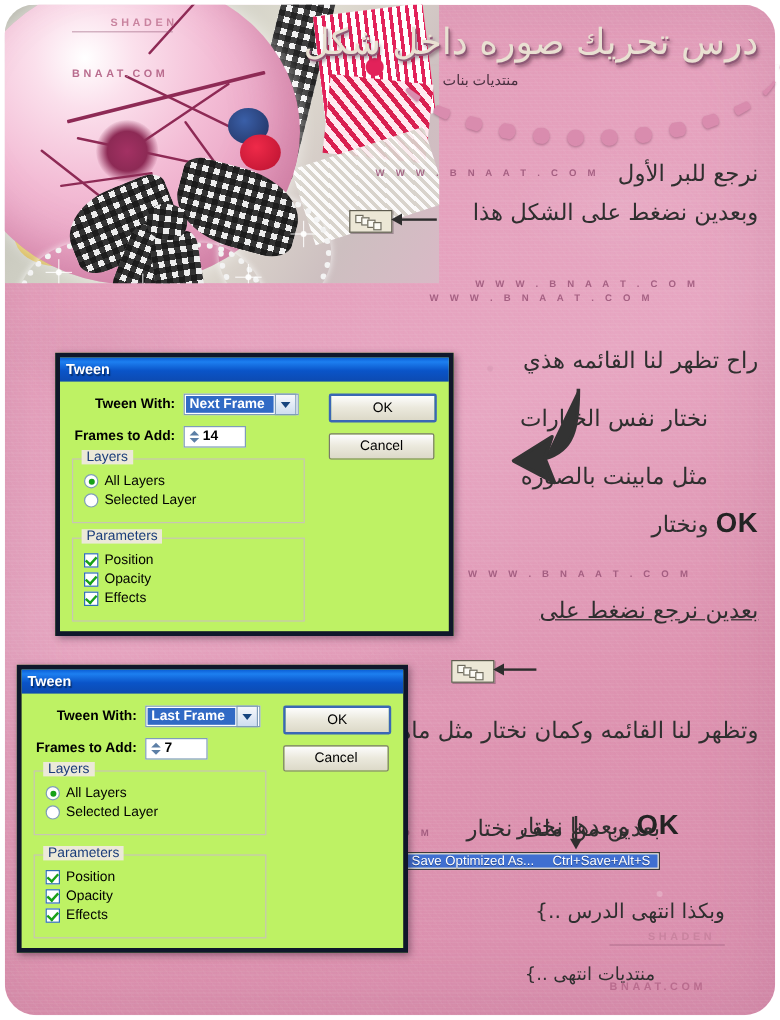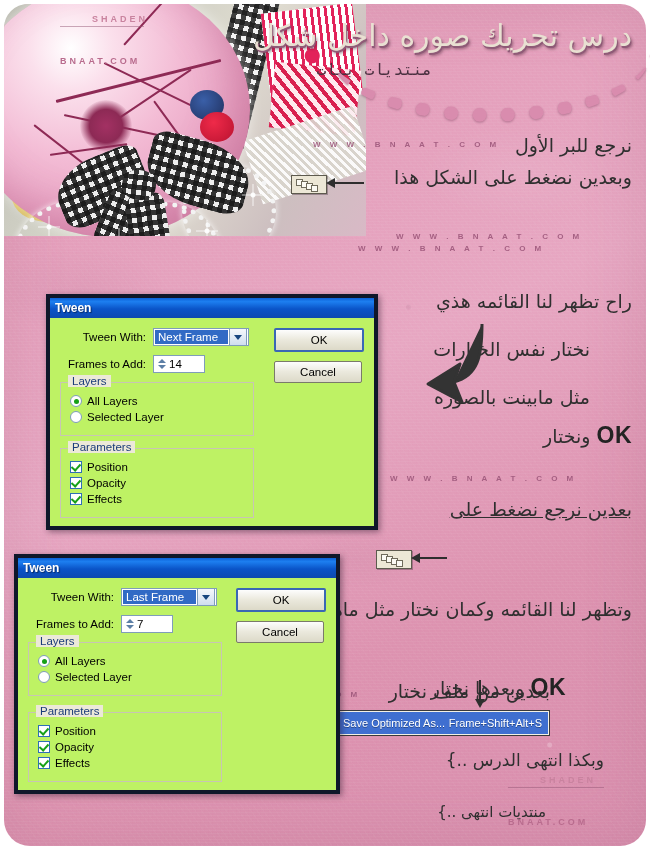--- a/index.html
+++ b/index.html
@@ -99,21 +99,21 @@
   .wm-hdr-line{position:absolute;height:1px;background:rgba(150,90,120,.5);}
 
   
   .ar{position:absolute;direction:rtl;text-align:right;color:#2f2f2f;
       font-family:"DejaVu Sans",sans-serif;white-space:nowrap;
       font-size:19px;line-height:1.45;}
   .ar-title{position:absolute;direction:rtl;white-space:nowrap;
       font-family:"DejaVu Sans",sans-serif;font-size:30px;letter-spacing:1px;
       color:#e9e0d2;text-shadow:1px 2px 0 #8f5a77, 2px 3px 3px rgba(80,40,60,.55);}
   .ar-sub{position:absolute;direction:rtl;white-space:nowrap;
-      font-family:Liberation Mono, monospace;font-size:16px;color:#4a3040;margin-left:40px;}
+      font-family:Liberation Serif, serif;font-size:12px;color:#4a3040;margin-left:40px;}
   .ok-inline{font-family:"Liberation Sans",sans-serif;font-weight:bold;
       font-size:23px;letter-spacing:.5px;color:#232323;}
 
   
   #necklace{position:absolute;left:330px;top:54px;width:320px;height:54px;}
   #necklace .strand{position:absolute;left:0;top:0;width:320px;height:54px;
       border-bottom:14px dotted #d98cae;border-radius:0 0 50% 50%/0 0 100% 100%;
       filter:drop-shadow(0 1px 1px rgba(120,60,90,.45));}
 
   
@@ -129,37 +129,37 @@
   #bigarrow{position:absolute;left:420px;top:320px;width:80px;height:86px;}
 
   
   #downarrow{position:absolute;left:474px;top:680px;width:12px;height:28px;}
   #downarrow .sh{position:absolute;left:5px;top:0;width:2px;height:21px;background:#2e2e2e;}
   #downarrow .hd{position:absolute;left:1px;top:19px;width:0;height:0;
       border-left:5px solid transparent;border-right:5px solid transparent;
       border-top:9px solid #2e2e2e;}
 
   
-  #saveopt{position:absolute;left:335px;top:710px;width:215px;height:26px;
+  #saveopt{position:absolute;left:335px;top:710px;width:215px;height:15px;
       background:#f3f1e6;border:1px solid #3a3a3a;padding:1px;box-sizing:border-box;}
   #saveopt .hl{display:flex;align-items:center;justify-content:space-between;
       height:100%;background:#3f6fd0;padding:0 6px;box-sizing:border-box;}
   #saveopt span{color:#fff;font-size:11px;font-family:"Liberation Sans",sans-serif;
       text-shadow:0 1px 0 rgba(0,0,0,.35);white-space:nowrap;}
 
   
   .dlg{position:absolute;background:#bef264;
        border:4px solid #0f172a;box-shadow:2px 2px 6px rgba(40,20,40,.45);}
   .dlg-tb{height:20px;background:linear-gradient(180deg,#0b5fd6 0%,#1d7ff0 18%,#0a54c8 55%,#0d4ab0 100%);
        display:flex;align-items:center;padding:0 5px;}
   .dlg-tb span{color:#fff;font-size:12px;font-weight:bold;
        font-family:"Liberation Sans",sans-serif;text-shadow:1px 1px 1px rgba(0,0,0,.45);}
   .dlg-body{position:relative;padding:10px 10px 8px 10px;}
 
-  .frow{display:flex;align-items:center;margin-bottom:9px;}
+  .frow{display:flex;align-items:center;margin-bottom:9px;font-weight:bold;}
   .flabel{font-size:11.5px;color:#000;font-family:"Liberation Sans",sans-serif;
           width:86px;text-align:right;padding-right:7px;}
 
   .combo{position:relative;width:96px;height:18px;border:1px solid #7f9db9;
          background:#fff;display:flex;align-items:center;box-sizing:border-box;}
   .combo .sel{flex:1;height:14px;margin:1px;background:#316ac5;color:#fff;
          font-size:11.5px;line-height:14px;padding-left:3px;overflow:hidden;white-space:nowrap;}
   .combo .btn{width:16px;height:16px;margin-right:1px;
          background:linear-gradient(180deg,#f6f8fb,#cfdef0);
          border:1px solid #7f9db9;display:flex;align-items:center;justify-content:center;}
@@ -309,21 +309,21 @@
   <div id="downarrow">
     <div class="sh"></div>
       <div class="hd"></div>
   </div>
 
   <div class="wm wm-dark" style="left:174px;top:690px;">W W W . B N A A T . C O M</div>
 
   <div id="saveopt">
     <div class="hl">
       <span>Save Optimized As...</span>
-      <span>Frame+Shift+Alt+S</span>
+      <span>Ctrl+Save+Alt+S</span>
     </div>
   </div>
 
   <div class="ar" style="right:46px;top:748px;font-size:17px;">وبكذا انتهى الدرس ..}</div>
   <div class="wm wm-shaden" style="left:540px;top:775px;">SHADEN</div>
   <div class="wm-hdr-line" style="left:508px;top:787px;width:96px;"></div>
   <div class="wm wm-bnaat" style="left:508px;top:789px;">BNAAT.COM</div>
   <div class="ar" style="right:104px;top:802px;font-size:15px;">منتديات انتهى ..}</div>
 
   <div class="dlg" id="dlg1" style="left:46px;top:294px;width:324px;">

